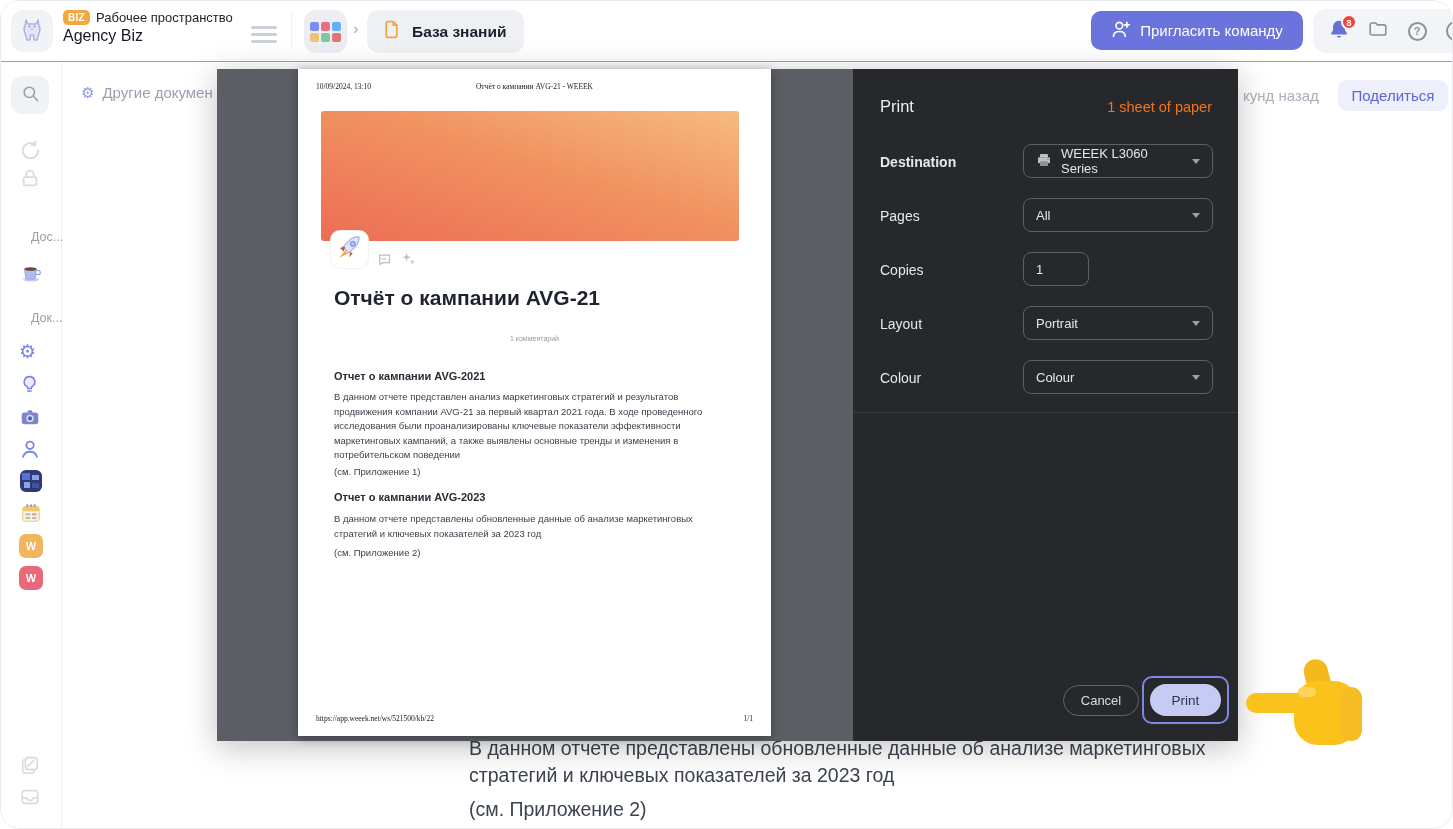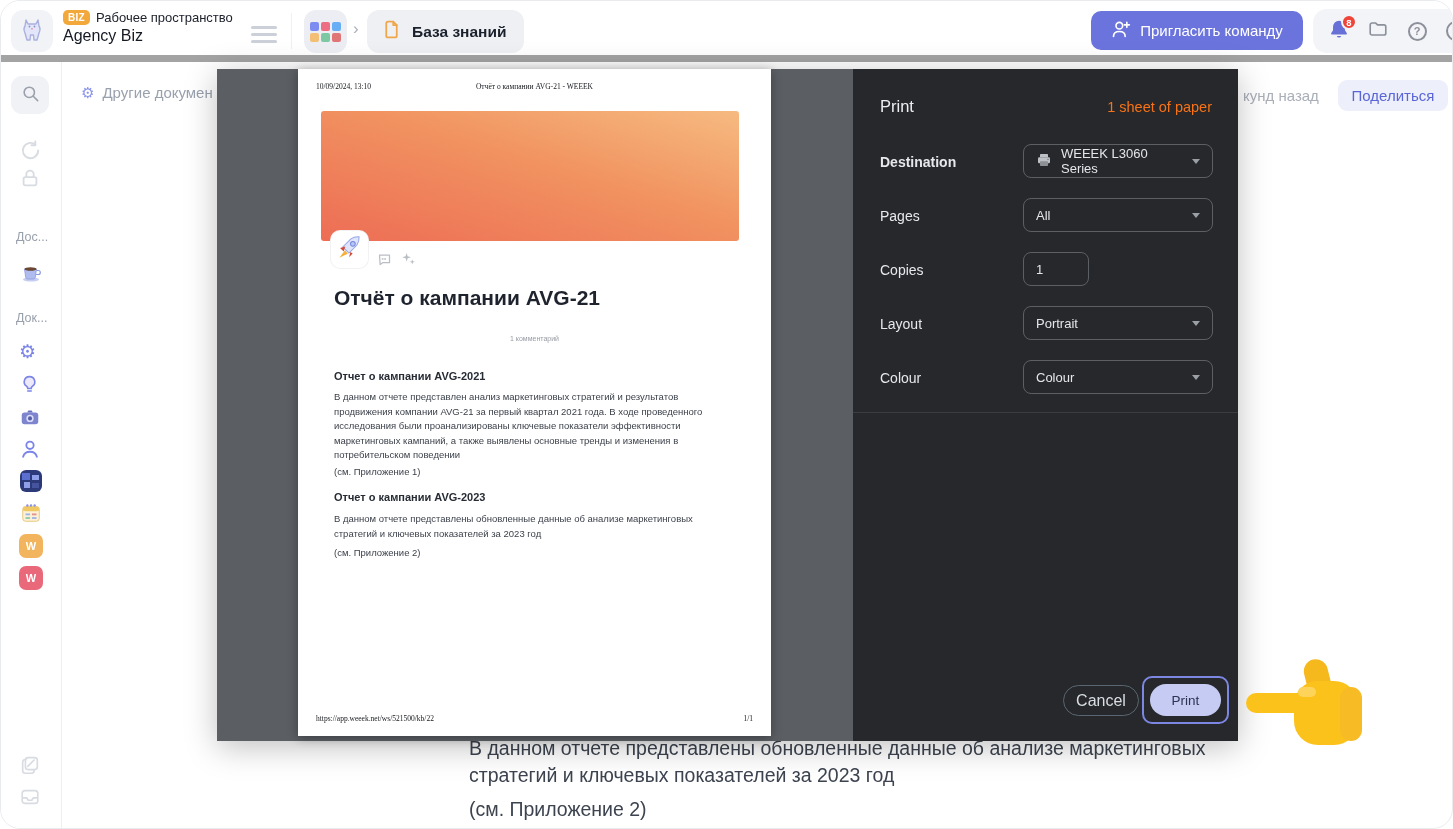--- a/index.html
+++ b/index.html
@@ -3,21 +3,21 @@
 <meta charset="utf-8">
 <style>
   * { margin:0; padding:0; box-sizing:border-box; }
   html,body { background:#fff; }
   body { font-family:"Liberation Sans", sans-serif; }
   #app { position:relative; width:1453px; height:829px; background:#fff;
          border-radius:20px; overflow:hidden; border:1px solid #e9ebee; }
 
   
   .header { position:absolute; top:0; left:0; right:0; height:61px; background:#fff;
-            border-bottom:7px solid #a3a3a3; z-index:3; }
+            border-bottom:1px solid #a3a3a3; z-index:3; }
   .logo-box { position:absolute; left:10px; top:9px; width:42px; height:42px;
               background:#f2f3f7; border-radius:12px; display:flex; align-items:center; justify-content:center; }
   .ws-info { position:absolute; left:62px; top:9px; }
   .ws-row { display:flex; align-items:center; gap:6px; }
   .biz-badge { background:#f3a83c; color:#fff; font-size:10px; font-weight:bold;
                padding:2px 5px; border-radius:5px; letter-spacing:.3px; }
   .ws-label { font-size:13px; color:#20242e; }
   .ws-name { font-size:16px; font-weight:normal; color:#141923; margin-top:2px; }
   .hamburger { position:absolute; left:250px; top:21px; width:26px; cursor:pointer; }
   .hamburger span { display:block; height:3px; background:#ccd0d8; border-radius:2px; margin:4px 0; }
@@ -44,21 +44,21 @@
   .help-circle { width:19px; height:19px; border:2px solid #8b909b; border-radius:50%;
                  display:flex; align-items:center; justify-content:center;
                  font-size:11px; font-weight:bold; color:#8b909b; }
   .half-circle { width:20px; height:20px; border:2px solid #8b909b; border-radius:50%; }
 
   
   .sidebar { position:absolute; left:0; top:61px; width:61px; bottom:0; background:#fff;
              border-right:1px solid #edeff2; z-index:2; }
   .sb-abs { position:absolute; display:flex; align-items:center; justify-content:center; }
   .sb-search { left:10px; top:14px; width:38px; height:38px; background:#f1f2f5; border-radius:11px; cursor:pointer; }
-  .sb-label { font-size:12.5px; color:#98a0ac; left:1px; width:40px; justify-content:flex-start; padding-left:14px; }
+  .sb-label { font-size:12.5px; color:#98a0ac; left:16px; width:40px; justify-content:flex-start; padding-left:14px; }
   .w-tile { width:24px; height:24px; border-radius:7px; color:#fff; font-size:11px; font-weight:bold;
             display:flex; align-items:center; justify-content:center; cursor:pointer; }
   .img-tile { width:22px; height:22px; border-radius:6px; background:#2c3a7a; overflow:hidden; cursor:pointer; }
   .gear-glyph { font-size:19px; color:#7b84e8; line-height:1; }
 
   
   .doc-switcher { position:absolute; left:80px; top:83px; display:flex; align-items:center; gap:8px;
                   width:140px; overflow:hidden; white-space:nowrap; cursor:pointer; }
   .doc-switcher-label { font-size:15px; color:#9aa1ae; }
   .gear-sm { font-size:15px; color:#8d96e8; line-height:1; }
@@ -96,21 +96,21 @@
   .caret { margin-left:auto; width:0; height:0; border-left:4px solid transparent;
            border-right:4px solid transparent; border-top:5px solid #9aa0a6; }
   .pd-input { position:absolute; left:170px; width:66px; height:34px; border:1px solid #5c6064;
               border-radius:8px; background:transparent; color:#e4e6ea; font-size:13px; padding:0 12px;
               font-family:"Liberation Sans", sans-serif; }
   .pd-divider { position:absolute; left:0; right:0; top:343px; height:1px; background:#3a3d41; }
   .pd-more { position:absolute; left:0; right:0; top:360px; height:42px; display:flex; align-items:center;
              padding:0 28px 0 27px; cursor:pointer; font-size:14px; color:#e6e8eb; }
   .pd-cancel { position:absolute; left:210px; top:616px; width:76px; height:31px; border:1px solid #5a6672;
                border-radius:16px; display:flex; align-items:center; justify-content:center;
-               font-size:16px; color:#d9dee3; cursor:pointer;text-align:center; }
+               font-size:13px; color:#d9dee3; cursor:pointer;text-align:center; }
   .pd-print-ring { position:absolute; left:289px; top:607px; width:87px; height:48px;
                    border:2px solid #7c87e4; border-radius:10px; display:flex; align-items:center;
                    justify-content:center; }
   .pd-print { width:71px; height:32px; background:#c6cbf4; border-radius:16px; display:flex;
               align-items:center; justify-content:center; font-size:13.5px; font-weight:500;
               color:#2d3452; cursor:pointer; }
 
   .hand { position:absolute; left:1243px; top:656px; z-index:6; }
 </style>
 </head>

